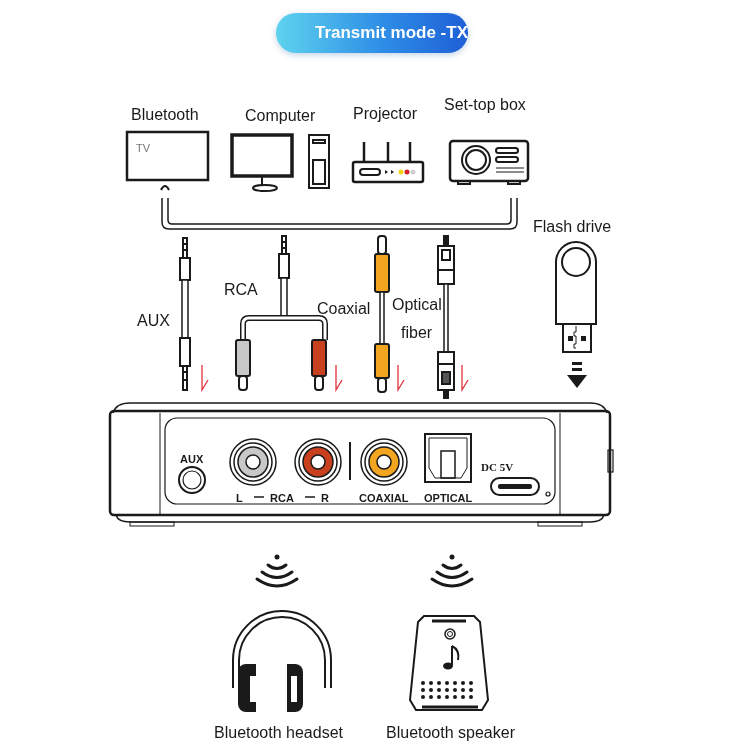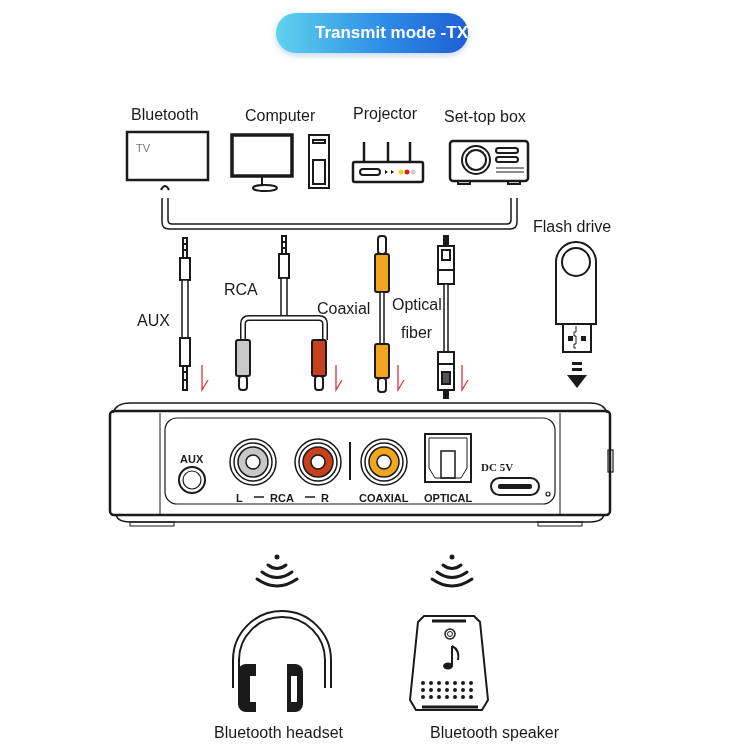--- a/index.html
+++ b/index.html
@@ -15,40 +15,40 @@
   svg { position:absolute; left:0; top:0; }
 </style>
 </head>
 <body>
 
 <div class="abs pill">Transmit mode -TX</div>
 
 <div class="abs lbl" style="left:131px;top:106px;">Bluetooth</div>
 <div class="abs lbl" style="left:245px;top:107px;">Computer</div>
 <div class="abs lbl" style="left:353px;top:105px;">Projector</div>
-<div class="abs lbl" style="left:444px;top:108px;">Set-top box</div>
+<div class="abs lbl" style="left:444px;top:96px;">Set-top box</div>
 <div class="abs" style="left:136px;top:142px;font-size:11px;color:#777;">TV</div>
 
 <div class="abs lbl" style="left:137px;top:312px;">AUX</div>
 <div class="abs lbl" style="left:224px;top:281px;">RCA</div>
 <div class="abs lbl" style="left:317px;top:300px;">Coaxial</div>
 <div class="abs lbl" style="left:392px;top:296px;">Optical</div>
 <div class="abs lbl" style="left:401px;top:324px;">fiber</div>
 <div class="abs lbl" style="left:533px;top:218px;">Flash drive</div>
 
 <div class="abs lbl-sm" style="left:180px;top:453px;">AUX</div>
 <div class="abs lbl-sm" style="left:236px;top:492px;">L</div>
 <div class="abs lbl-sm" style="left:270px;top:492px;">RCA</div>
 <div class="abs lbl-sm" style="left:321px;top:492px;">R</div>
 <div class="abs lbl-sm" style="left:359px;top:492px;">COAXIAL</div>
 <div class="abs lbl-sm" style="left:424px;top:492px;">OPTICAL</div>
 <div class="abs lbl-sm" style="left:481px;top:461px;font-family:Liberation Serif, serif;">DC 5V</div>
 
 <div class="abs lbl" style="left:214px;top:724px;">Bluetooth headset</div>
-<div class="abs lbl" style="left:386px;top:724px;margin-left:44px;">Bluetooth speaker</div>
+<div class="abs lbl" style="left:386px;top:724px;">Bluetooth speaker</div>
 
 <svg width="750" height="750" viewBox="0 0 750 750" style="z-index:0;pointer-events:none">
   <g fill="none" stroke="#1a1a1a" stroke-width="2">
 
     <g>
       <rect x="127" y="132" width="81" height="48" stroke-width="2.5"></rect>
       <path d="M161,190 q4,-8 8,0"></path>
     </g>
 
     <g>

